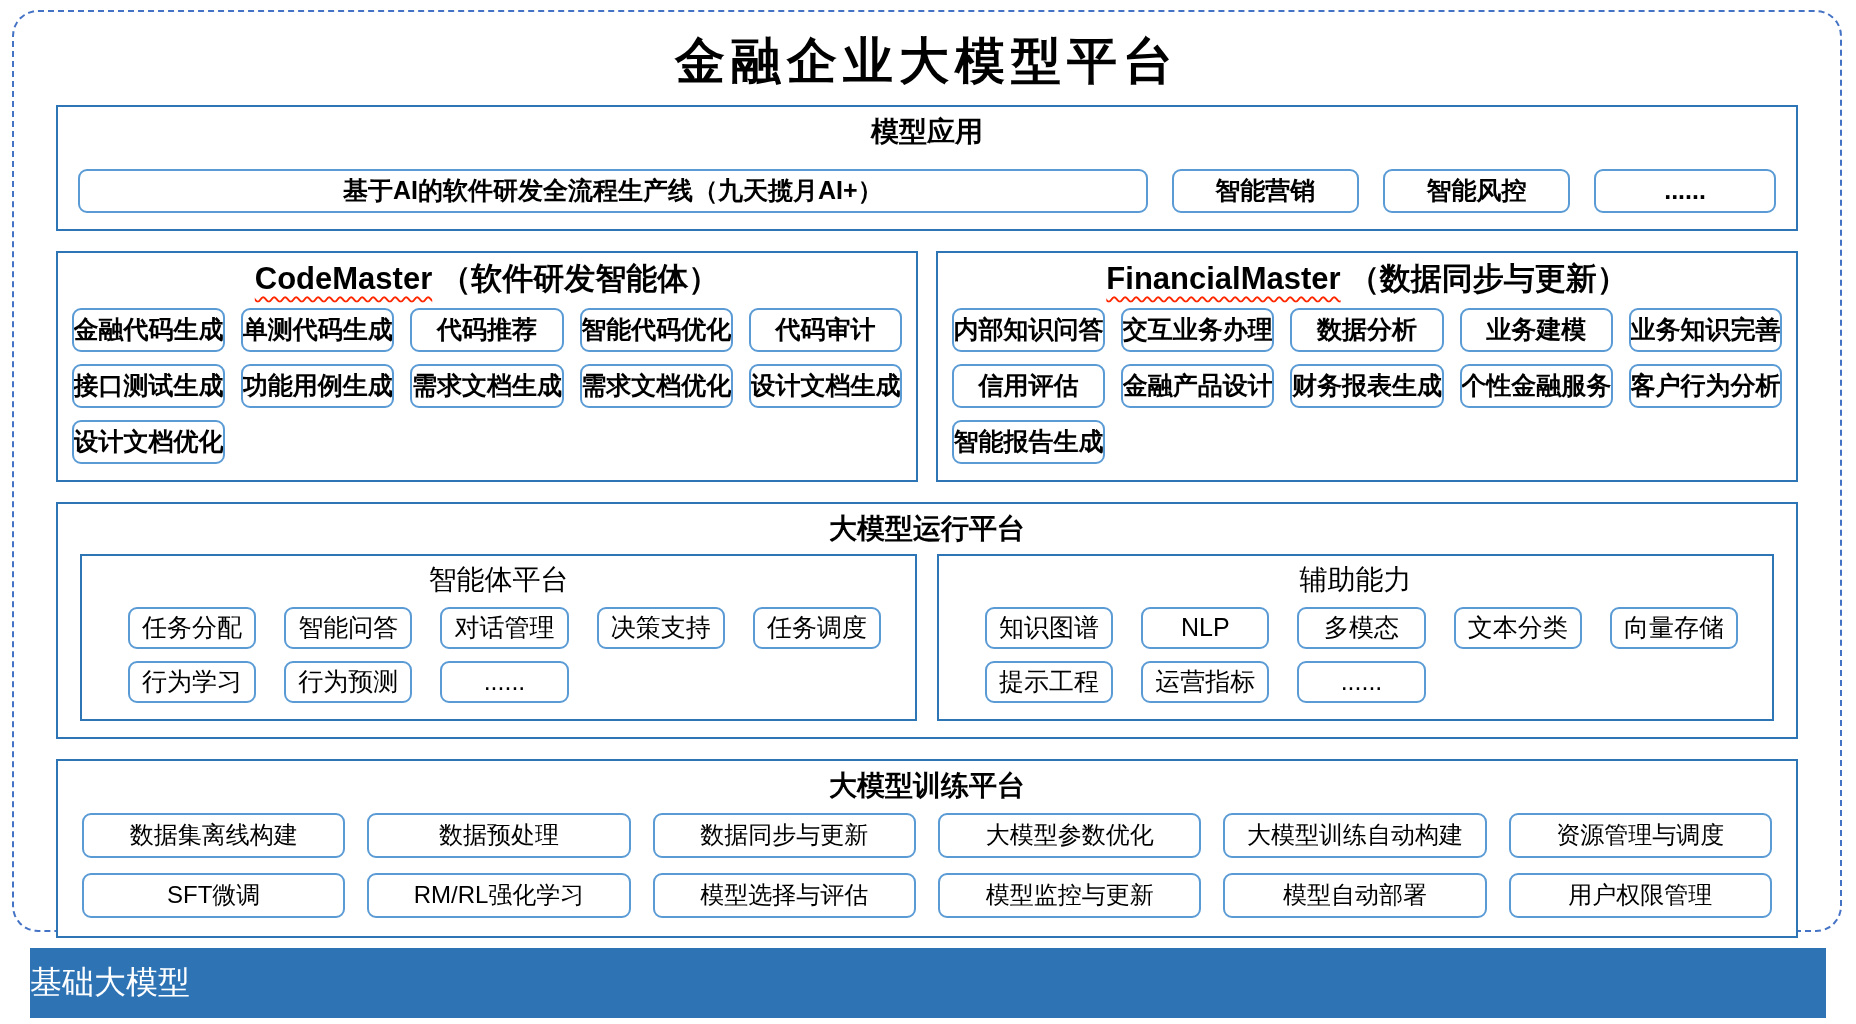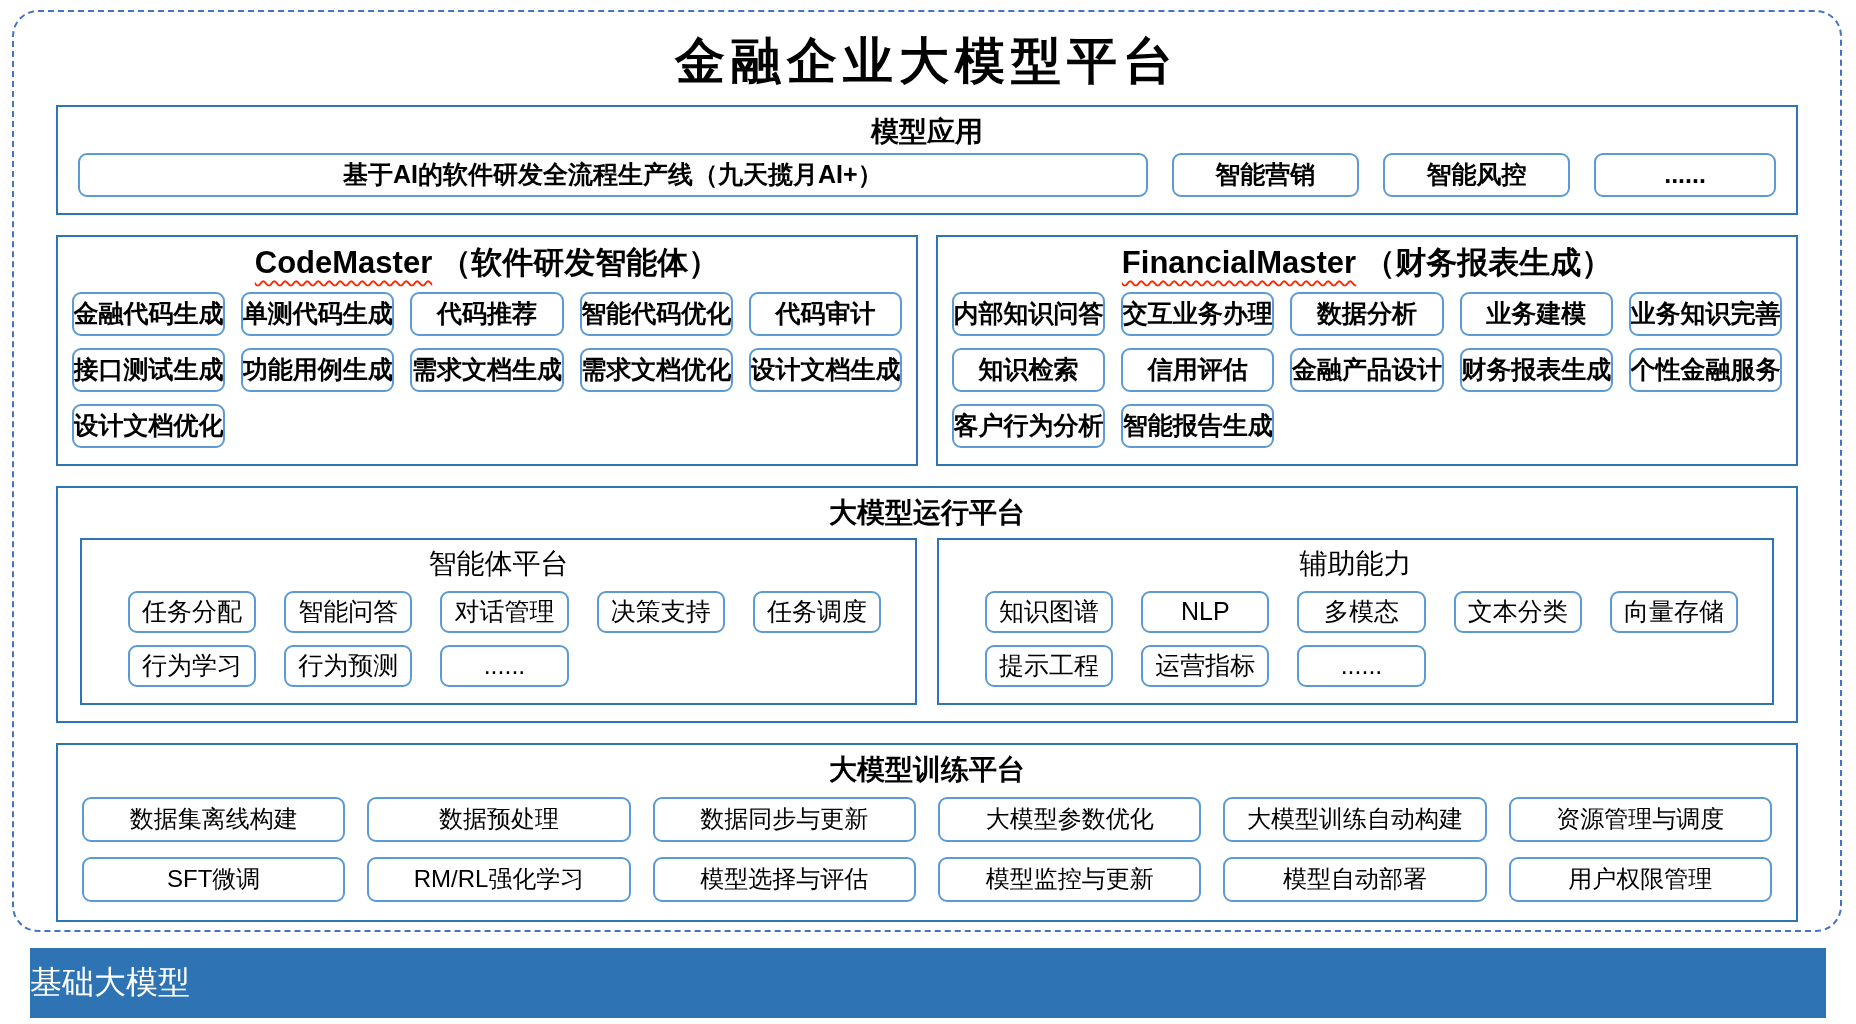--- a/index.html
+++ b/index.html
@@ -19,21 +19,21 @@
   .section{border:2px solid #2E75B6;box-sizing:border-box;background:#fff;}
   .section-title{text-align:center;font-weight:bold;font-size:28px;line-height:34px;}
   .item{
     border:2px solid #5B9BD5;border-radius:9px;height:44px;box-sizing:border-box;
     display:flex;align-items:center;justify-content:center;
     font-size:25px;background:#fff;white-space:nowrap;overflow:hidden;
   }
   .bold-item{font-weight:bold;}
   
   .app-section{margin-top:12px;padding:8px 20px 16px;}
-  .app-grid{display:grid;grid-template-columns:6fr 1.05fr 1.05fr 1.02fr;column-gap:30px;margin-top:4px;gap:24px;}
+  .app-grid{display:grid;grid-template-columns:6fr 1.05fr 1.05fr 1.02fr;column-gap:30px;margin-top:20px;gap:24px;}
   
   .agents-row{display:flex;gap:18px;margin-top:20px;}
   .agent-box{flex:1;padding:6px 14px 16px;}
   .agent-title{text-align:center;font-size:31px;font-weight:bold;line-height:40px;margin-bottom:9px;}
   .squiggle{
     text-decoration-line:underline;text-decoration-style:wavy;
     text-decoration-color:#FF2600;text-decoration-thickness:2px;
     text-underline-offset:7px;margin-right:8px;
   }
   .grid-4{display:grid;grid-template-columns:repeat(5,1fr);column-gap:16px;row-gap:12px;}
@@ -88,29 +88,28 @@
             <div class="item bold-item">功能用例生成</div>
             <div class="item bold-item">需求文档生成</div>
             <div class="item bold-item">需求文档优化</div>
             <div class="item bold-item">设计文档生成</div>
             <div class="item bold-item">设计文档优化</div>
           </div>
       </div>
 
       <div class="section agent-box">
         <div class="agent-title">
-          <span class="squiggle">FinancialMaster</span><span>（财务报表生成）</span>
+          <span class="squiggle">FinancialMaster</span><span>（数据同步与更新）</span>
         </div>
         <div class="grid-4">
             <div class="item bold-item">内部知识问答</div>
             <div class="item bold-item">交互业务办理</div>
             <div class="item bold-item">数据分析</div>
             <div class="item bold-item">业务建模</div>
             <div class="item bold-item">业务知识完善</div>
-            <div class="item bold-item">知识检索</div>
             <div class="item bold-item">信用评估</div>
             <div class="item bold-item">金融产品设计</div>
             <div class="item bold-item">财务报表生成</div>
             <div class="item bold-item">个性金融服务</div>
             <div class="item bold-item">客户行为分析</div>
             <div class="item bold-item">智能报告生成</div>
           </div>
       </div>
 
     </div>

